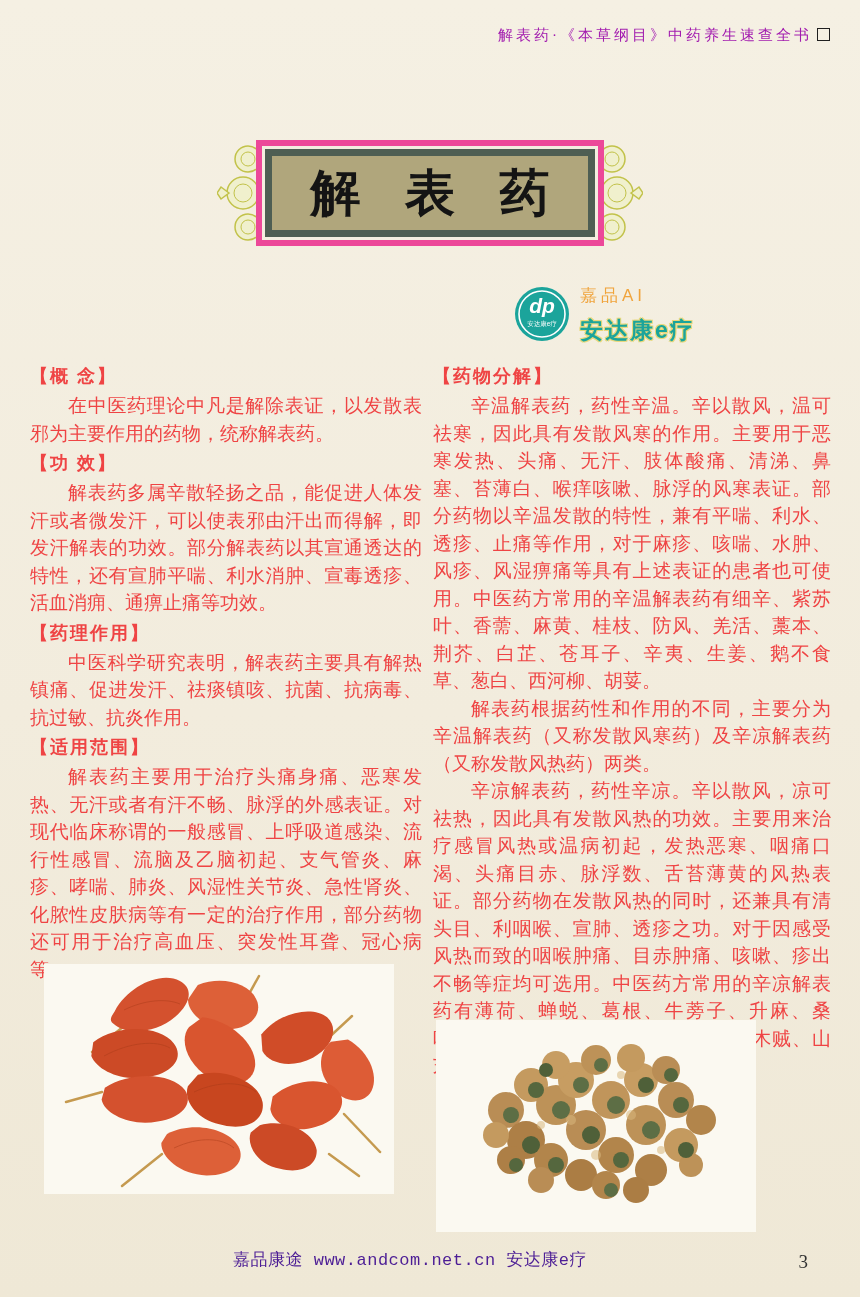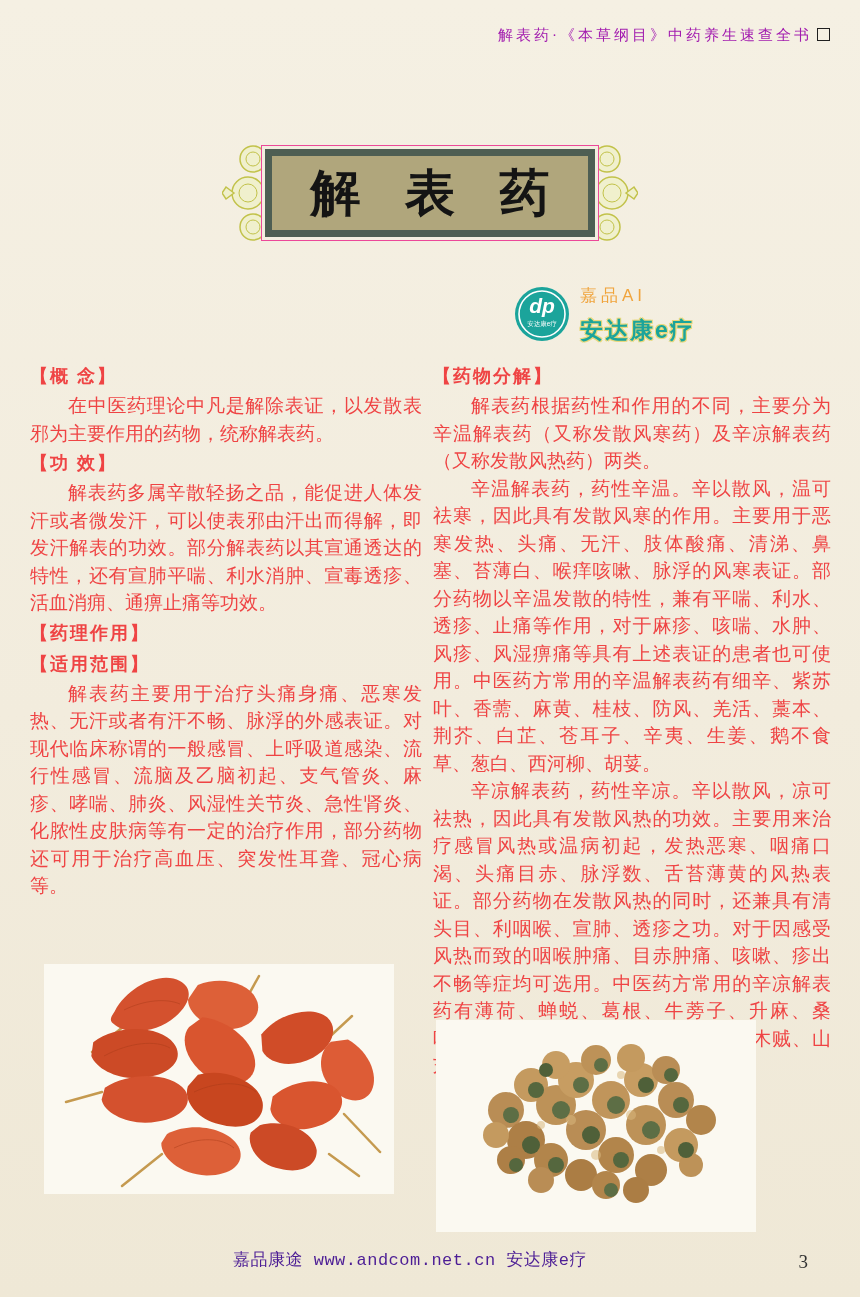--- a/index.html
+++ b/index.html
@@ -9,21 +9,21 @@
     font-family:"Liberation Serif", serif;color:#2e2e2e;
   }
   
   .header{position:absolute;top:18px;right:30px;font-size:15px;letter-spacing:3px;color:#a21caf;margin-top:8px;}
   .endbox{display:inline-block;width:11px;height:11px;border:1.5px solid #1f1f1f;vertical-align:-1px;margin-left:5px;}
 
   
   .banner-wrap{position:absolute;top:137px;left:0;width:100%;display:flex;justify-content:center;align-items:center;}
   .ornament{flex:0 0 auto;margin:0 -7px;position:relative;z-index:0;}
   .ornament.right{transform:scaleX(-1);}
-  .title-box{position:relative;z-index:1;border:1px solid #ec4899;padding:3px;background:#f3eee0;}
+  .title-box{position:relative;z-index:1;border:6px solid #ec4899;padding:3px;background:#f3eee0;}
   .title-inner{border:7px solid #4e5e53;background:#b0a67c;width:316px;height:74px;
     display:flex;align-items:center;justify-content:center;}
   .title-text{font-size:50px;font-weight:bold;color:#141414;letter-spacing:16px;text-indent:16px;white-space:nowrap;}
 
   
   .logo-block{position:absolute;top:286px;left:514px;display:flex;align-items:center;}
   .logo-text{margin-left:10px;line-height:1;}
   .brand-top{font-family:"Liberation Sans",sans-serif;color:#f0a43c;font-size:17px;letter-spacing:4px;margin-bottom:15px;}
   .brand-bottom{font-family:"Liberation Sans",sans-serif;font-weight:bold;font-size:23px;color:#1ba49b;
     text-shadow:1px 1px 0 #e8d87a, -1px -1px 0 #e8d87a, 1px -1px 0 #e8d87a, -1px 1px 0 #e8d87a;letter-spacing:2px;}
@@ -101,28 +101,29 @@
       <div class="brand-bottom">安达康e疗</div>
     </div>
   </div>
 
   <div class="col col-left">
     <h3 class="sect-heading">【概 念】</h3>
     <p class="body-p">在中医药理论中凡是解除表证，以发散表邪为主要作用的药物，统称解表药。</p>
     <h3 class="sect-heading">【功 效】</h3>
     <p class="body-p">解表药多属辛散轻扬之品，能促进人体发汗或者微发汗，可以使表邪由汗出而得解，即发汗解表的功效。部分解表药以其宣通透达的特性，还有宣肺平喘、利水消肿、宣毒透疹、活血消痈、通痹止痛等功效。</p>
     <h3 class="sect-heading">【药理作用】</h3>
+    <p class="body-p">中医科学研究表明，解表药主要具有解热镇痛、促进发汗、祛痰镇咳、抗菌、抗病毒、抗过敏、抗炎作用。</p>
     <h3 class="sect-heading">【适用范围】</h3>
     <p class="body-p">解表药主要用于治疗头痛身痛、恶寒发热、无汗或者有汗不畅、脉浮的外感表证。对现代临床称谓的一般感冒、上呼吸道感染、流行性感冒、流脑及乙脑初起、支气管炎、麻疹、哮喘、肺炎、风湿性关节炎、急性肾炎、化脓性皮肤病等有一定的治疗作用，部分药物还可用于治疗高血压、突发性耳聋、冠心病等。</p>
   </div>
 
   <div class="col col-right">
     <h3 class="sect-heading">【药物分解】</h3>
+    <p class="body-p">辛温解表药，药性辛温。辛以散风，温可祛寒，因此具有发散风寒的作用。主要用于恶寒发热、头痛、无汗、肢体酸痛、清涕、鼻塞、苔薄白、喉痒咳嗽、脉浮的风寒表证。部分药物以辛温发散的特性，兼有平喘、利水、透疹、止痛等作用，对于麻疹、咳喘、水肿、风疹、风湿痹痛等具有上述表证的患者也可使用。中医药方常用的辛温解表药有细辛、紫苏叶、香薷、麻黄、桂枝、防风、羌活、藁本、荆芥、白芷、苍耳子、辛夷、生姜、鹅不食草、葱白、西河柳、胡荽。</p>
     <p class="body-p">解表药根据药性和作用的不同，主要分为辛温解表药（又称发散风寒药）及辛凉解表药（又称发散风热药）两类。</p>
-    <p class="body-p">辛温解表药，药性辛温。辛以散风，温可祛寒，因此具有发散风寒的作用。主要用于恶寒发热、头痛、无汗、肢体酸痛、清涕、鼻塞、苔薄白、喉痒咳嗽、脉浮的风寒表证。部分药物以辛温发散的特性，兼有平喘、利水、透疹、止痛等作用，对于麻疹、咳喘、水肿、风疹、风湿痹痛等具有上述表证的患者也可使用。中医药方常用的辛温解表药有细辛、紫苏叶、香薷、麻黄、桂枝、防风、羌活、藁本、荆芥、白芷、苍耳子、辛夷、生姜、鹅不食草、葱白、西河柳、胡荽。</p>
     <p class="body-p">辛凉解表药，药性辛凉。辛以散风，凉可祛热，因此具有发散风热的功效。主要用来治疗感冒风热或温病初起，发热恶寒、咽痛口渴、头痛目赤、脉浮数、舌苔薄黄的风热表证。部分药物在发散风热的同时，还兼具有清头目、利咽喉、宣肺、透疹之功。对于因感受风热而致的咽喉肿痛、目赤肿痛、咳嗽、疹出不畅等症均可选用。中医药方常用的辛凉解表药有薄荷、蝉蜕、葛根、牛蒡子、升麻、桑叶、柴胡、菊花、蔓荆子、淡豆豉、木贼、山芝麻、浮萍、蜚蠊。</p>
   </div>
 
   <svg class="photo photo-left" width="350" height="230" viewBox="0 0 350 230">
     <rect x="0" y="0" width="350" height="230" fill="#fbf9f1"></rect>
     <g stroke="#c59a4f" stroke-width="2.5" stroke-linecap="round">
       <line x1="85" y1="58" x2="48" y2="88"></line>
       <line x1="195" y1="48" x2="215" y2="12"></line>
       <line x1="118" y1="190" x2="78" y2="222"></line>
       <line x1="300" y1="150" x2="336" y2="188"></line>

